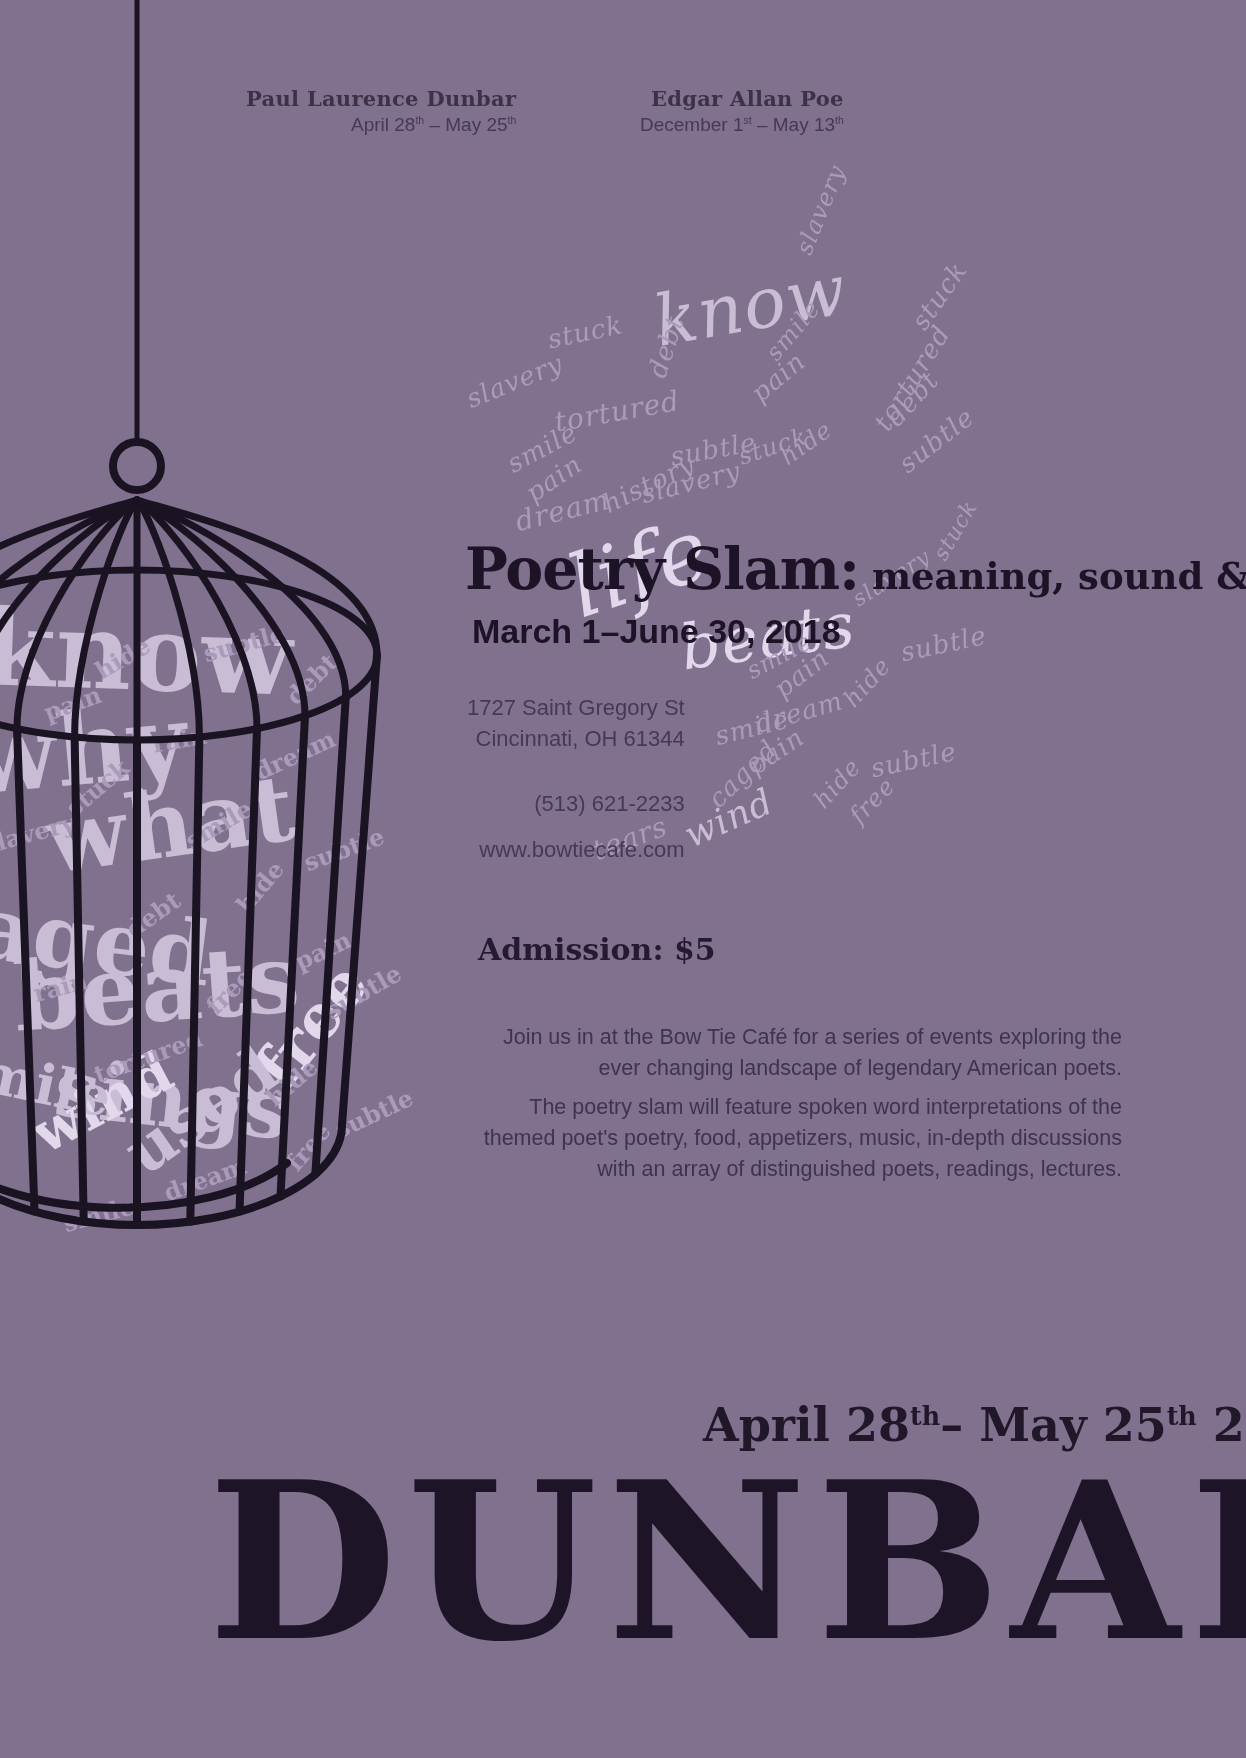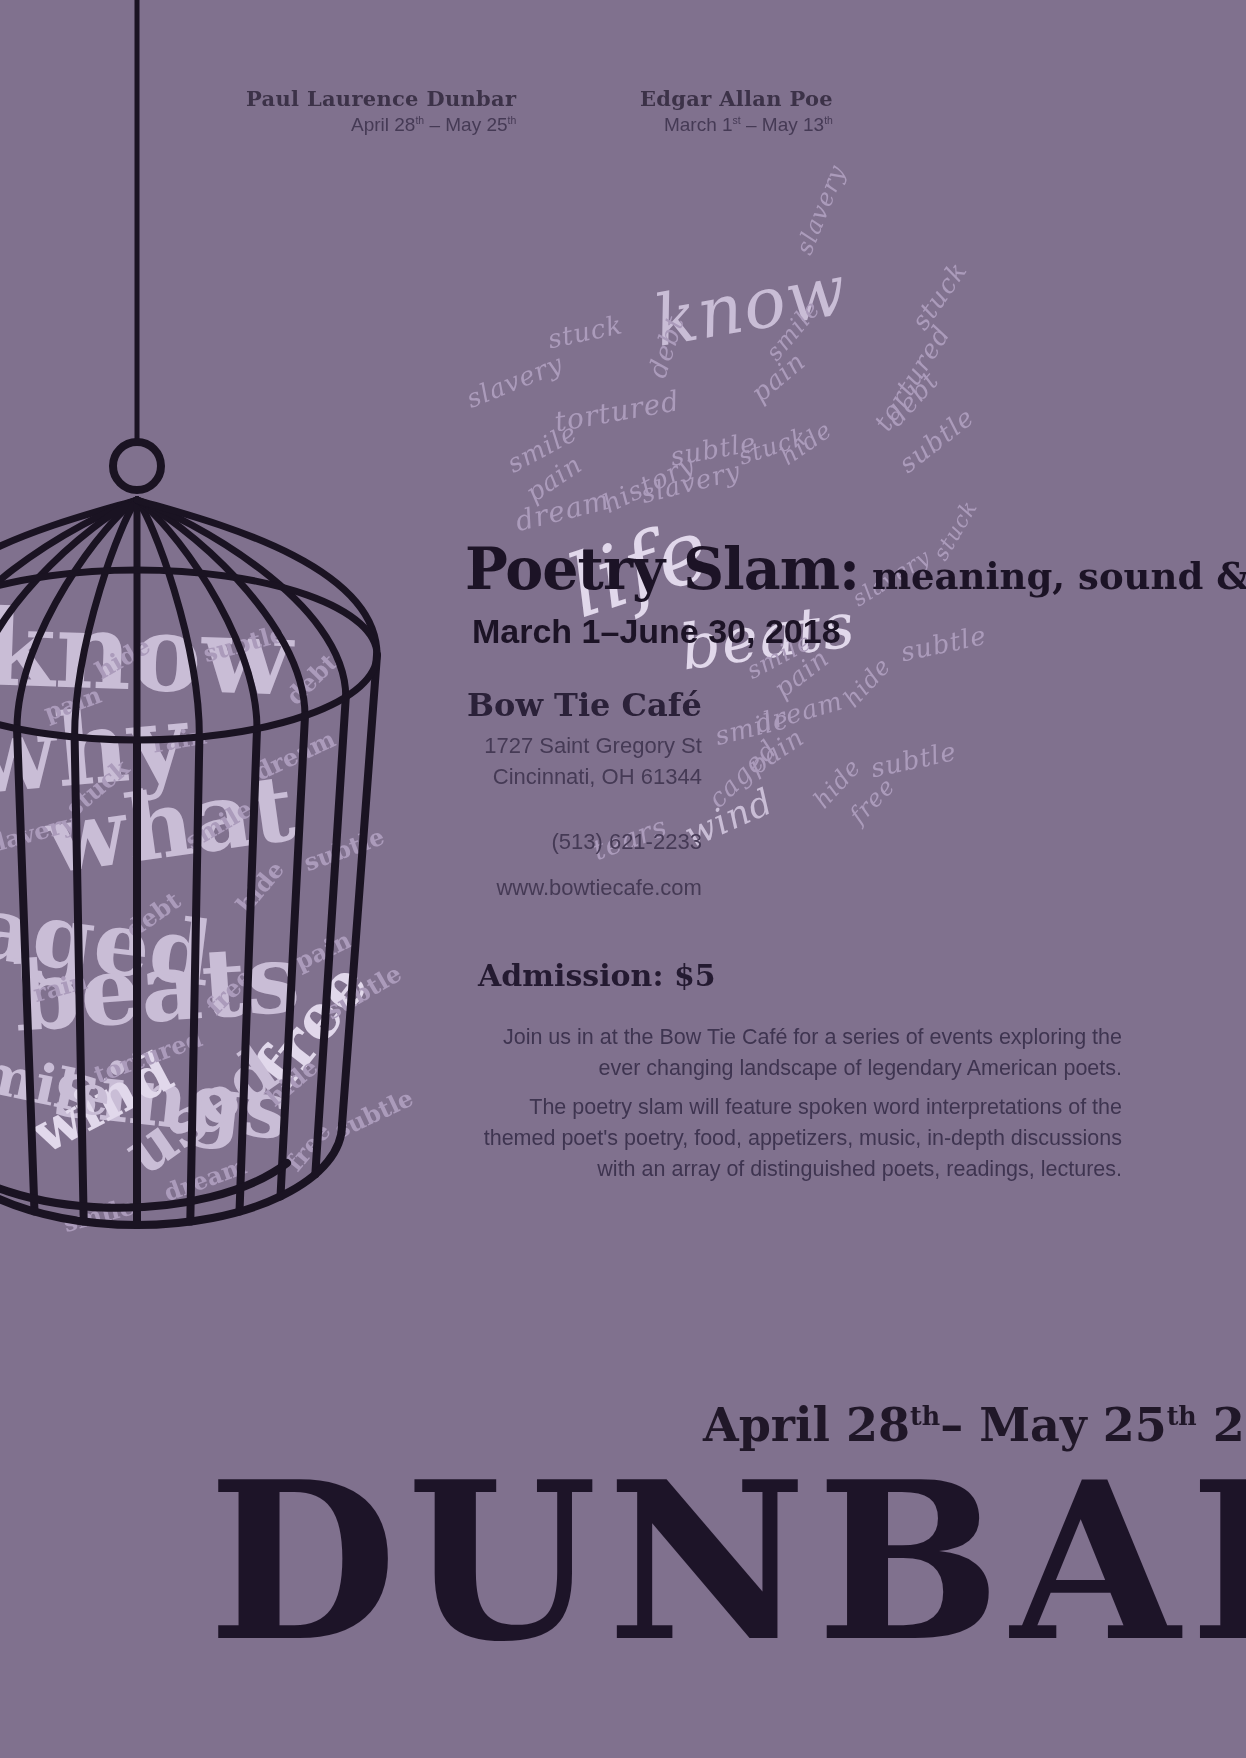--- a/index.html
+++ b/index.html
@@ -35,21 +35,21 @@
   .title-main{font-family:"DejaVu Serif",serif;font-weight:bold;font-size:57px;
               color:var(--ink);letter-spacing:-1px;}
   .title-sub{font-family:"DejaVu Serif",serif;font-weight:bold;font-size:37px;
              color:var(--ink);}
   .title-date{font-family:Liberation Sans, sans-serif;font-weight:bold;font-size:34px;
               color:var(--ink);}
   .venue-name{font-family:"DejaVu Serif",serif;font-weight:bold;font-size:32px;
               color:#2b2139;}
   .addr,.phone,.web{font-size:22px;color:var(--ink-sans);line-height:1.4;}
   .admission{font-family:"DejaVu Serif",serif;font-weight:bold;font-size:30px;
-             color:#241a31;margin-top:26px;}
+             color:#241a31;}
   .para{font-size:21.5px;color:#3e3450;line-height:1.45;width:655px;}
 
   
   .footer-date{font-family:"DejaVu Serif",serif;font-weight:bold;font-size:46px;
                color:#201728;white-space:nowrap;}
   .big-name{font-family:"DejaVu Serif",serif;font-weight:bold;font-size:218px;
             color:#1d1428;letter-spacing:10px;line-height:1;white-space:nowrap;}
 </style>
 </head>
 <body>
@@ -160,30 +160,29 @@
       <path d="M -68 1125 A 205 100 0 0 0 342 1125" stroke="#1a1322" stroke-width="8" fill="none" stroke-linecap="round"></path>
       <path d="M -60 1153 A 197 94 0 0 0 287 1163" stroke="#1a1322" stroke-width="8" fill="none" stroke-linecap="round"></path>
     </svg>
 
   <div class="content poet" style="left:246px;">
     <div class="poet-name">Paul Laurence Dunbar</div>
     <div class="poet-date"><span>April 28</span><sup>th</sup><span> – May 25</span><sup>th</sup></div>
   </div>
   <div class="content poet" style="left:640px;">
     <div class="poet-name">Edgar Allan Poe</div>
-    <div class="poet-date"><span>March 1</span><sup>st</sup><span> – May 13</span><sup>th</sup></div>
+    <div class="poet-date"><span>December 1</span><sup>st</sup><span> – May 13</span><sup>th</sup></div>
   </div>
 
   <div class="content title-line" style="left:465px;top:535px;">
     <span class="title-main">Poetry Slam:</span><span class="title-sub"> meaning, sound &amp; rhythm</span>
   </div>
   <div class="content title-date" style="left:472px;top:612px;">March 1–June 30, 2018</div>
 
   <div class="content" style="left:467px;top:686px;">
-    <div class="venue-name">Bow Tie Café</div>
     <div class="addr" style="margin-top:7px;">1727 Saint Gregory St</div>
     <div class="addr">Cincinnati, OH 61344</div>
     <div class="phone" style="margin-top:34px;">(513) 621-2233</div>
     <div class="web" style="margin-top:16px;">www.bowtiecafe.com</div>
   </div>
 
   <div class="content admission" style="left:478px;top:932px;">Admission: $5</div>
 
   <div class="content para" style="left:467px;top:1022px;">Join us in at the Bow Tie Café for a series of events exploring the ever changing landscape of legendary American poets.</div>
   <div class="content para" style="left:467px;top:1092px;">The poetry slam will feature spoken word interpretations of the themed poet's poetry, food, appetizers, music, in-depth discussions with an array of distinguished poets, readings, lectures.</div>

